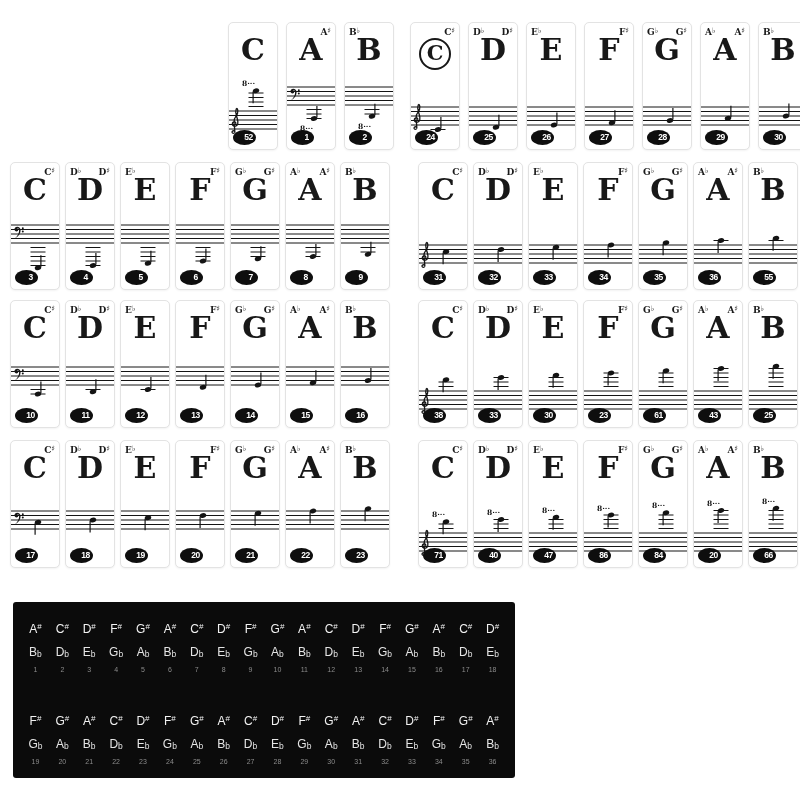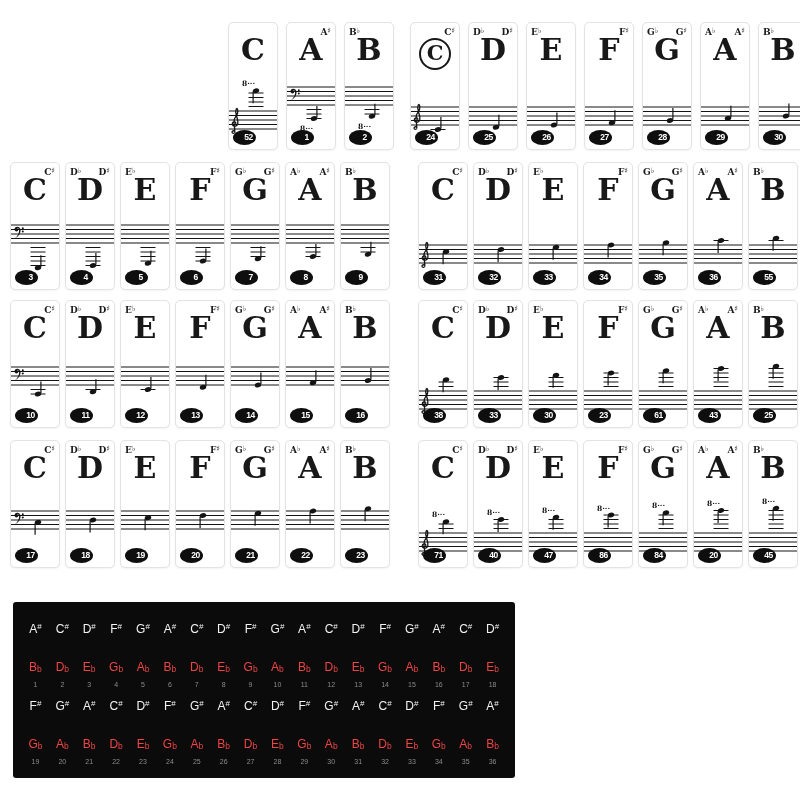--- a/index.html
+++ b/index.html
@@ -25,21 +25,21 @@
   .badge{position:absolute;left:4px;bottom:4px;width:15px;height:15px;border-radius:50%;
          background:#0e0e0e;color:#fff;font:bold 8.5px/15px "Liberation Sans",sans-serif;
          text-align:center;letter-spacing:-.5px;padding-left:8px;}
   .sheet{position:absolute;left:13px;top:602px;width:502px;height:176px;background:#0b0b0b;
          border-radius:3px;box-sizing:border-box;display:flex;flex-direction:column;
          justify-content:space-between;padding:18px 9px 12px 9px;}
   .sheet-row{display:flex;}
   .cell{width:26.9px;text-align:center;}
   .cell .s{font:12px "Liberation Sans",sans-serif;color:#f2f2f2;line-height:13px;}
   .cell .s .sg{font-size:8px;vertical-align:4px;}
-  .cell .f{margin-top:25px;font:12px "Liberation Sans",sans-serif;color:#ef4444;line-height:13px;}
+  .cell .f{margin-top:10px;font:12px "Liberation Sans",sans-serif;color:#e5e5e5;line-height:13px;}
   .cell .f .sg{font-size:8.5px;vertical-align:-1px;}
   .cell .n{margin-top:5px;font:7px "Liberation Sans",sans-serif;color:#8b8b8b;line-height:8px;}
 </style>
 </head>
 <body>
 
 <div class="page">
   <div id="rows">
       <div class="row r0">
         <div class="grp">
@@ -941,21 +941,21 @@
               <line x1="0" x2="48" y1="58" y2="58" stroke="#141414" stroke-width="1"></line>
               <line x1="19.5" x2="34.5" y1="35.5" y2="35.5" stroke="#141414" stroke-width="1"></line>
               <line x1="19.5" x2="34.5" y1="31" y2="31" stroke="#141414" stroke-width="1"></line>
               <line x1="19.5" x2="34.5" y1="26.5" y2="26.5" stroke="#141414" stroke-width="1"></line>
               <line x1="19.5" x2="34.5" y1="22" y2="22" stroke="#141414" stroke-width="1"></line>
               <line x1="19.5" x2="34.5" y1="17.5" y2="17.5" stroke="#141414" stroke-width="1"></line>
               <ellipse cx="27" cy="15.25" rx="3.3" ry="2.4" transform="rotate(-18 27 15.25)" fill="#141414"></ellipse>
               <line x1="24.1" y1="16.25" x2="24.1" y2="27.75" stroke="#141414" stroke-width="1.2"></line>
               <text x="13" y="10.75" font-family="DejaVu Serif,serif" font-weight="bold" font-size="7.5" fill="#141414">8···</text>
             </svg>
-            <div class="badge">45</div>
+            <div class="badge">66</div>
           </div>
         </div>
       </div>
     </div>
   <div id="sheet" class="sheet">
       <div class="sheet-row">
         <div class="cell">
           <div class="s">A<span class="sg">#</span></div>
           <div class="f">B<span class="sg">b</span></div>
           <div class="n">1</div>

